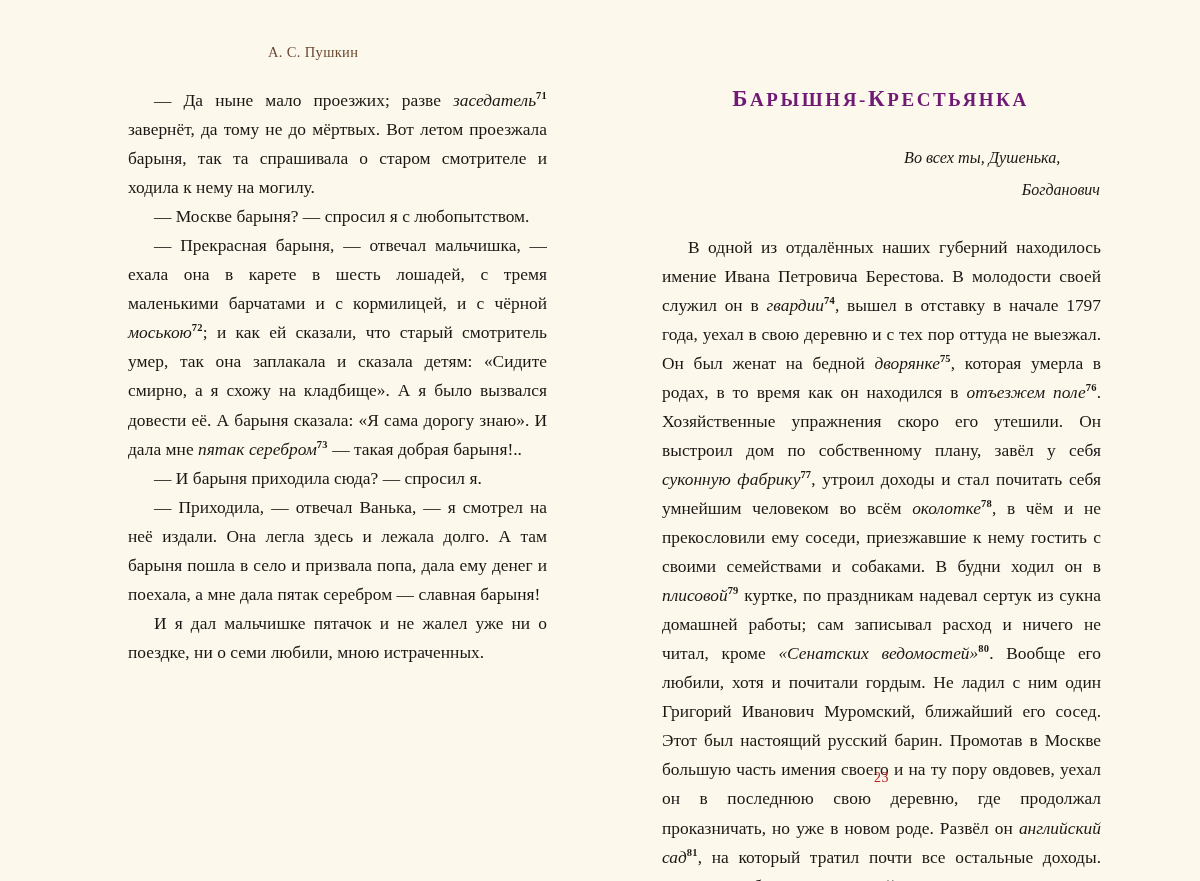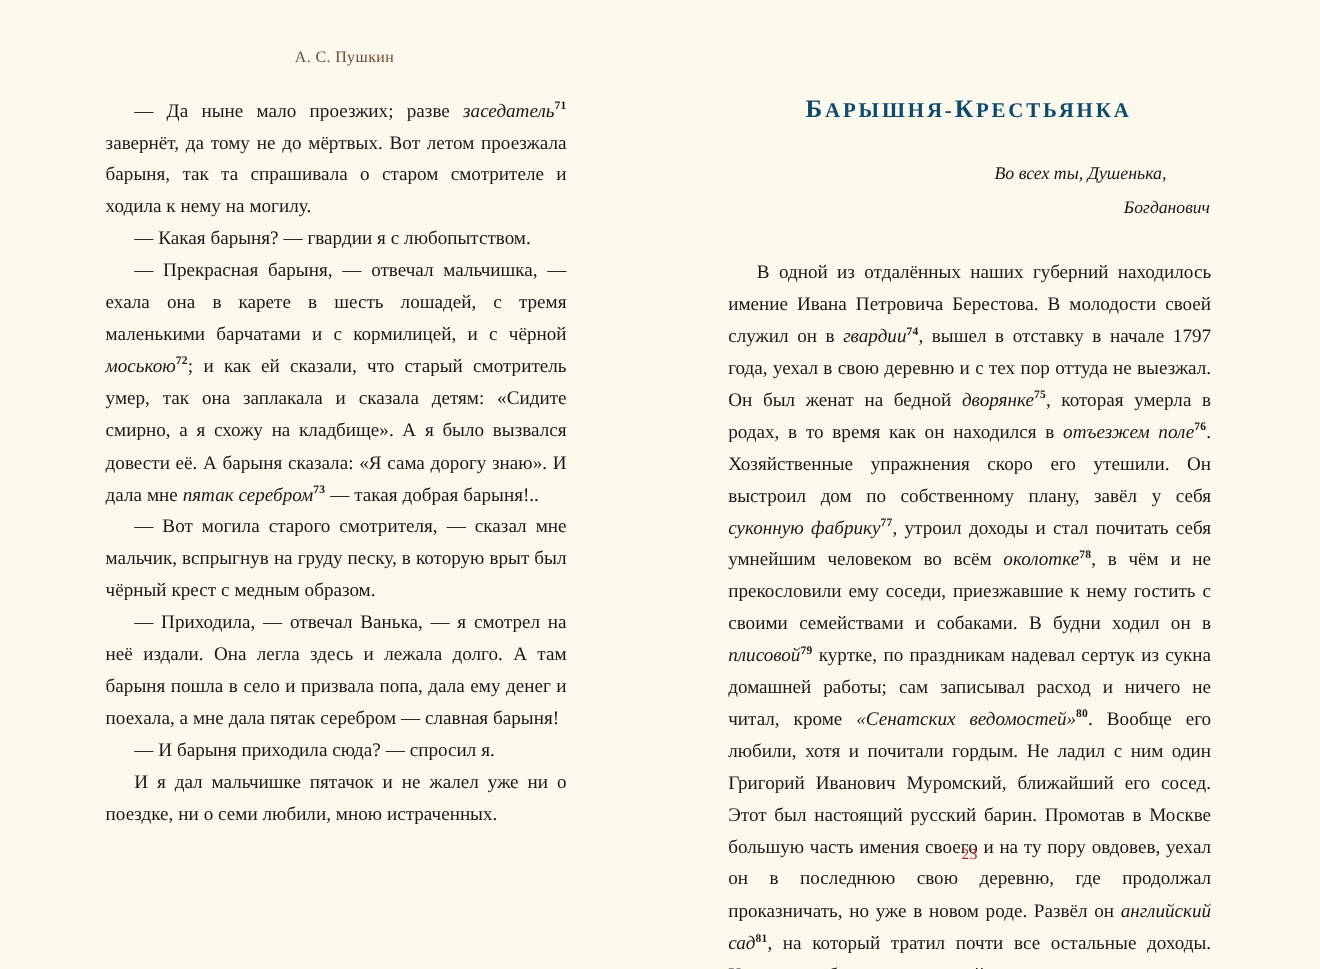--- a/index.html
+++ b/index.html
@@ -32,21 +32,21 @@
     color: #6b4a33;
     white-space: nowrap;
   }
 
   
   .column {
     position: absolute;
     top: 86px;
   }
   .column-left {
-    left: 96px;
+    left: 128px;
     width: 419px;
   }
   .column-right {
     left: 662px;
     width: 439px;
   }
 
   .body-par {
     margin: 0;
     text-align: justify;
@@ -71,21 +71,21 @@
     font-weight: 600;
   }
 
   
   .story-title {
     margin: 0;
     text-align: center;
     font-size: 19px;
     font-weight: 700;
     letter-spacing: 2.6px;
-    color: #0c4a6e;
+    color: #701a75;
     text-transform: none;
     font-variant: normal;
     padding-right: 2px;
   }
   .story-title .cap { font-size: 23px; }
 
   
   .epigraph {
     margin: 34px 0 0 0;
     text-align: left;
@@ -120,25 +120,24 @@
 </head>
 <body>
 
 <div class="page">
 
   <div class="running-header">А. С. Пушкин</div>
 
   <div class="column column-left">
     <div id="left-paras">
         <p class="body-par"><span>— Да ныне мало проезжих; разве </span><i>заседатель</i><sup class="fn">71</sup><span> завернёт, да тому не до мёртвых. Вот летом проезжала барыня, так та спрашивала о старом смотрителе и ходила к нему на могилу.</span></p>
-        <p class="body-par"><span>— Какая барыня? — гвардии я с любопытством.</span></p>
+        <p class="body-par"><span>— Москве барыня? — спросил я с любопытством.</span></p>
         <p class="body-par"><span>— Прекрасная барыня, — отвечал мальчишка, — ехала она в карете в шесть лошадей, с тремя маленькими барчатами и с кормилицей, и с чёрной </span><i>моською</i><sup class="fn">72</sup><span>; и как ей сказали, что старый смотритель умер, так она заплакала и сказала детям: «Сидите смирно, а я схожу на кладбище». А я было вызвался довести её. А барыня сказала: «Я сама дорогу знаю». И дала мне </span><i>пятак серебром</i><sup class="fn">73</sup><span> — такая добрая барыня!..</span></p>
-        <p class="body-par"><span>— Вот могила старого смотрителя, — сказал мне мальчик, вспрыгнув на груду песку, в которую врыт был чёрный крест с медным образом.</span></p>
+        <p class="body-par"><span>— И барыня приходила сюда? — спросил я.</span></p>
         <p class="body-par"><span>— Приходила, — отвечал Ванька, — я смотрел на неё издали. Она легла здесь и лежала долго. А там барыня пошла в село и призвала попа, дала ему денег и поехала, а мне дала пятак серебром — славная барыня!</span></p>
-        <p class="body-par"><span>— И барыня приходила сюда? — спросил я.</span></p>
         <p class="body-par"><span>И я дал мальчишке пятачок и не жалел уже ни о поездке, ни о семи любили, мною истраченных.</span></p>
       </div>
   </div>
 
   <div class="column column-right">
     <h2 class="story-title" id="story-title"><span class="cap">Б</span><span>АРЫШНЯ</span>-<span class="cap">К</span><span>РЕСТЬЯНКА</span></h2>
 
     <div class="epigraph">
       <span class="epigraph-line">Во всех ты, Душенька,</span>
       <span class="epigraph-author">Богданович</span>

